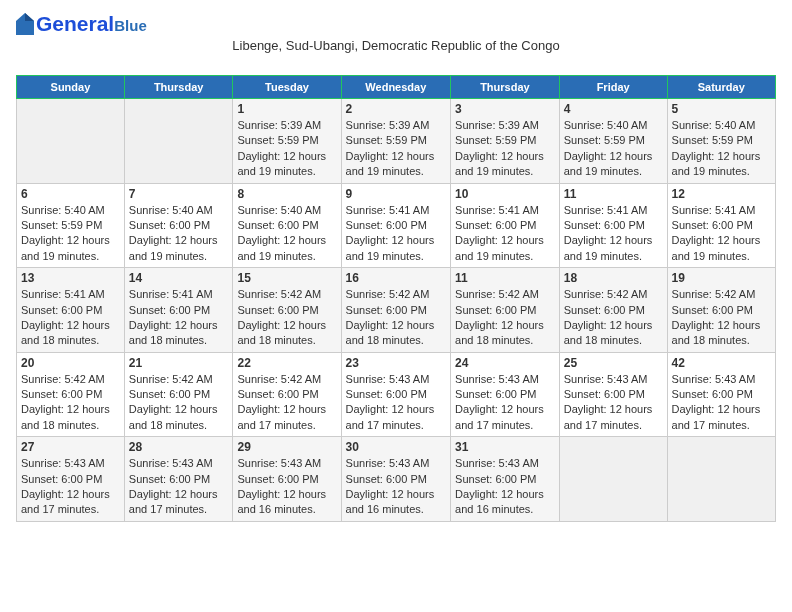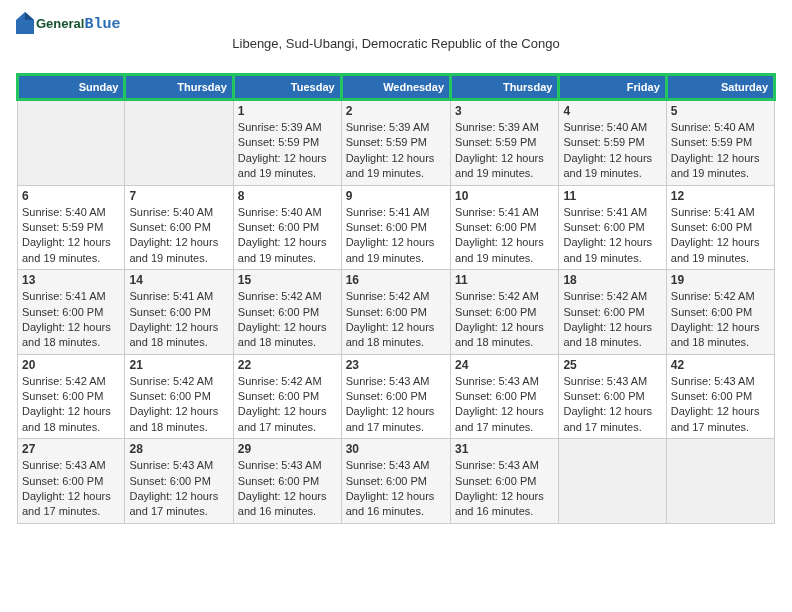--- a/index.html
+++ b/index.html
@@ -19,29 +19,28 @@
       display: flex;
       justify-content: space-between;
       align-items: flex-start;
       margin-bottom: 2px;
     }
     .logo {
       display: flex;
       align-items: center;
     }
     .logo-text-general {
-      font-size: 13px;
-      font-weight: bold;
-      color: #14532d;
+      font-size: 21px;
+      font-weight: bold;
+      color: #1d4ed8;
     }
     .logo-text-blue {
       font-size: 15px;
       font-weight: bold;
       color: #2a6db5;
-      font-family: Liberation Mono, monospace;
     }
     .logo-icon {
       width: 18px;
       height: 22px;
       margin-right: 2px;
     }
     .month-title {
       font-size: 32px;
       font-weight: bold;
       color: #333;
@@ -54,25 +53,25 @@
       margin-bottom: 22px;
     }
     .calendar-table {
       width: 100%;
       border-collapse: collapse;
       font-size: 10px;
     }
     .calendar-table th {
       background-color: #2a6db5;
       color: #fff;
-      text-align: right;
+      text-align: center;
       padding: 5px 5px;
       font-size: 11px;
       font-weight: bold;
-      border: 3px solid #22c55e;
+      border: 1px solid #22c55e;
     }
     .calendar-table td {
       border: 1px solid #ccc;
       vertical-align: top;
       padding: 3px 4px;
       height: 80px;
       width: 113px;
       background: #fff;
     }
     .calendar-table tr:nth-child(odd) td {

